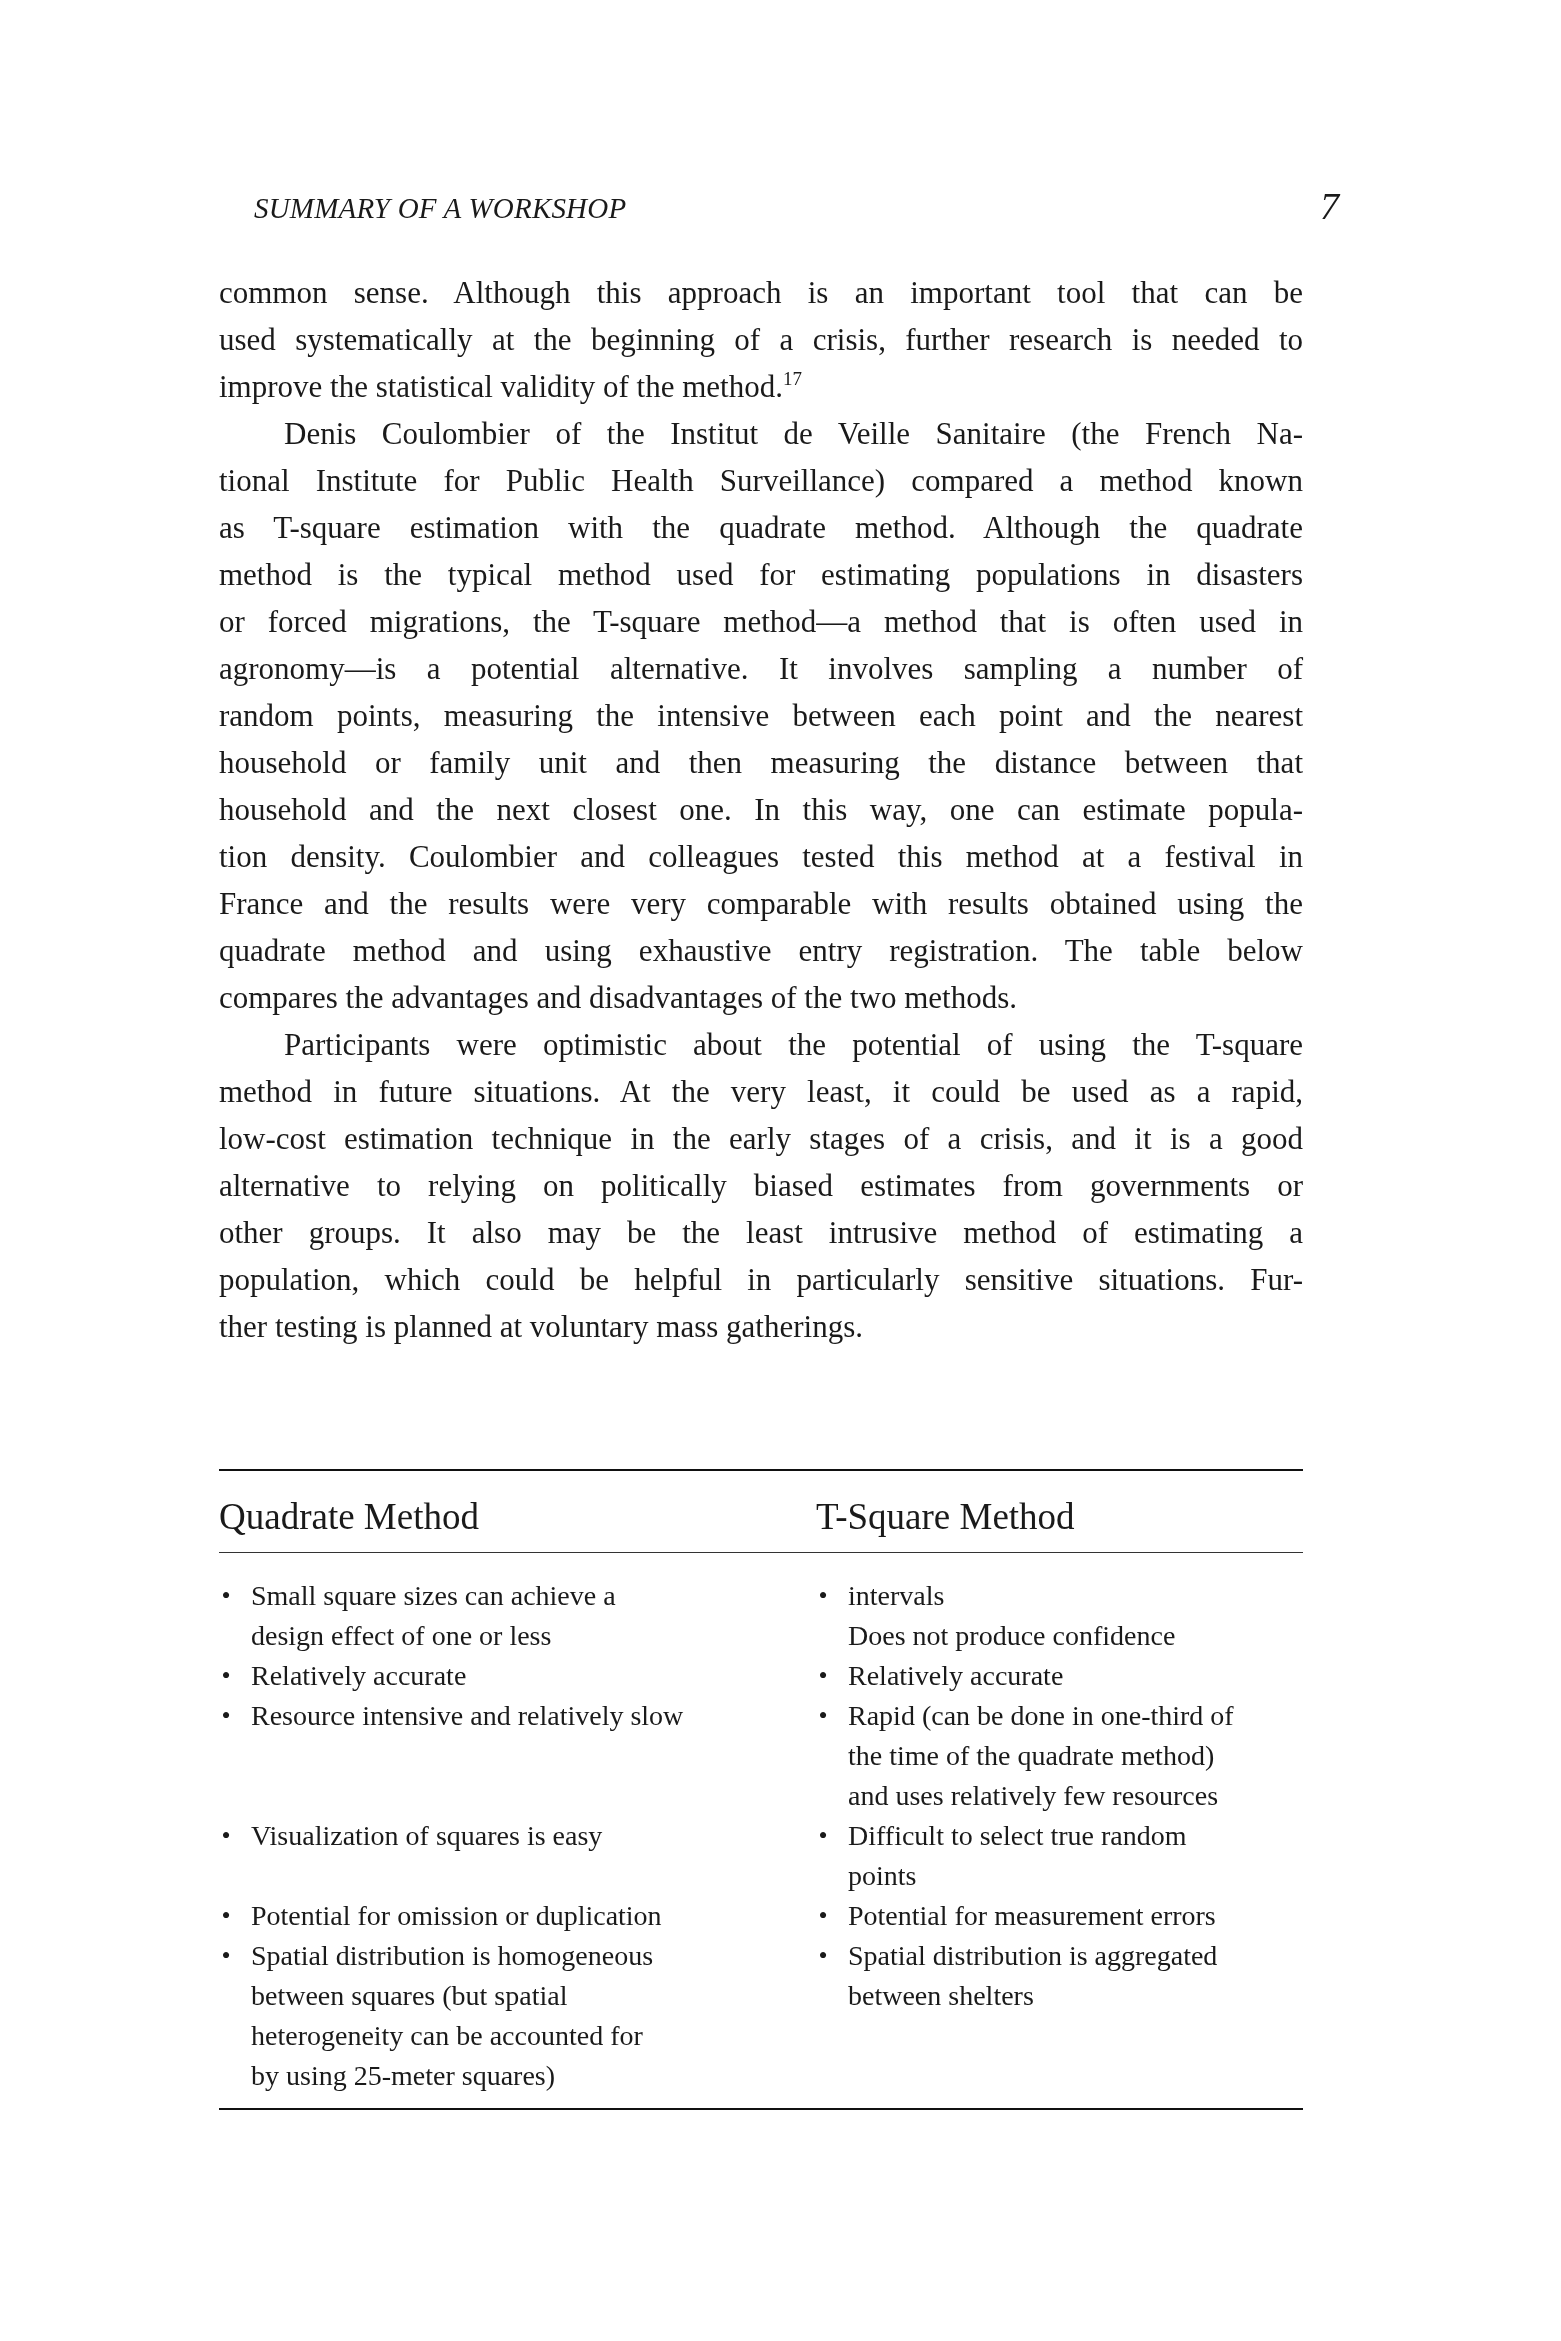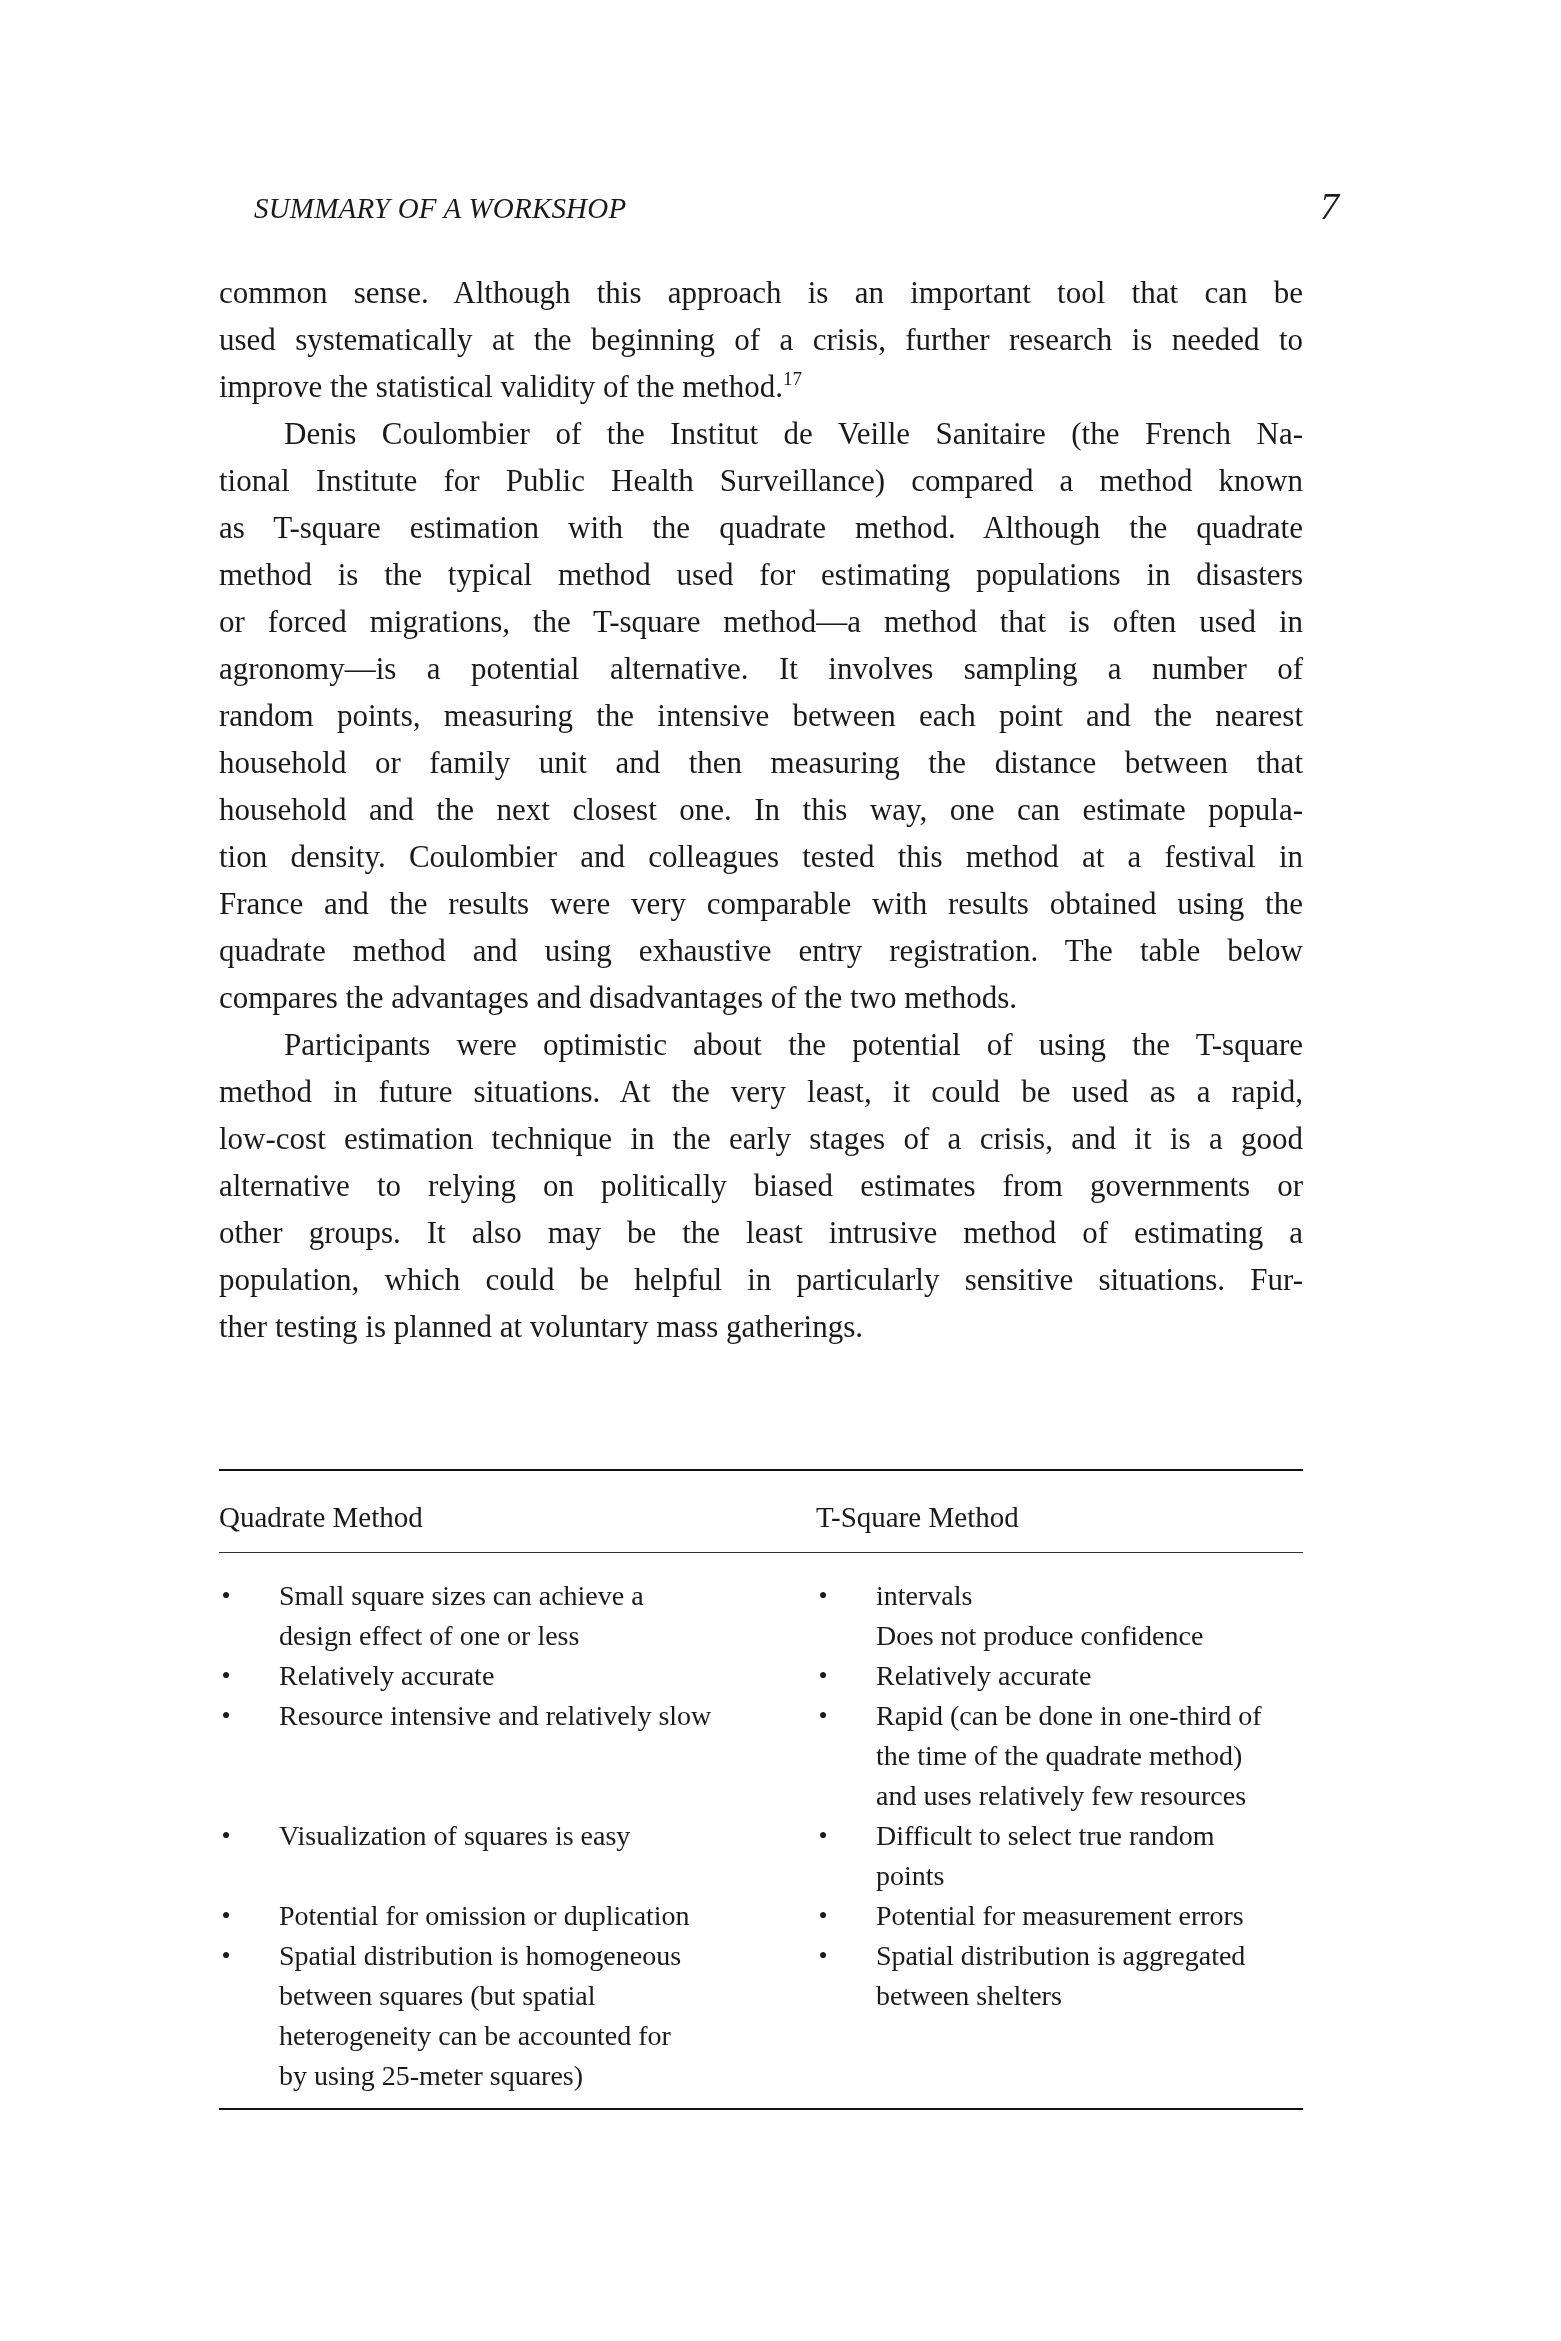--- a/index.html
+++ b/index.html
@@ -93,21 +93,21 @@
     height: 0;
     border-top: 2.2px solid #111;
   }
   .thead {
     position: relative;
     height: 81px;
   }
   .th {
     position: absolute;
     top: 33px;
-    font-size: 29px;
+    font-size: 37px;
     line-height: 26px;
     white-space: nowrap;
   }
   .th.col1 { left: 0; }
   .th.col2 { left: 597px; }
   .tbody {
     position: relative;
     padding-top: 23.4px;
     padding-bottom: 12px;
   }
@@ -131,21 +131,20 @@
   }
   .cell.col2 .bullet { left: 2.6px; }
   .cell-text {
     display: block;
     padding-left: 32px;
   }
   .cell-line {
     display: block;
     white-space: nowrap;
     height: 40px;
-    margin-left: 28px;
   }
 </style>
 </head>
 <body>
 
 <div class="page">
 
   <div class="running-head">
     <span class="running-title">SUMMARY OF A WORKSHOP</span>
     <span class="page-number">7</span>

